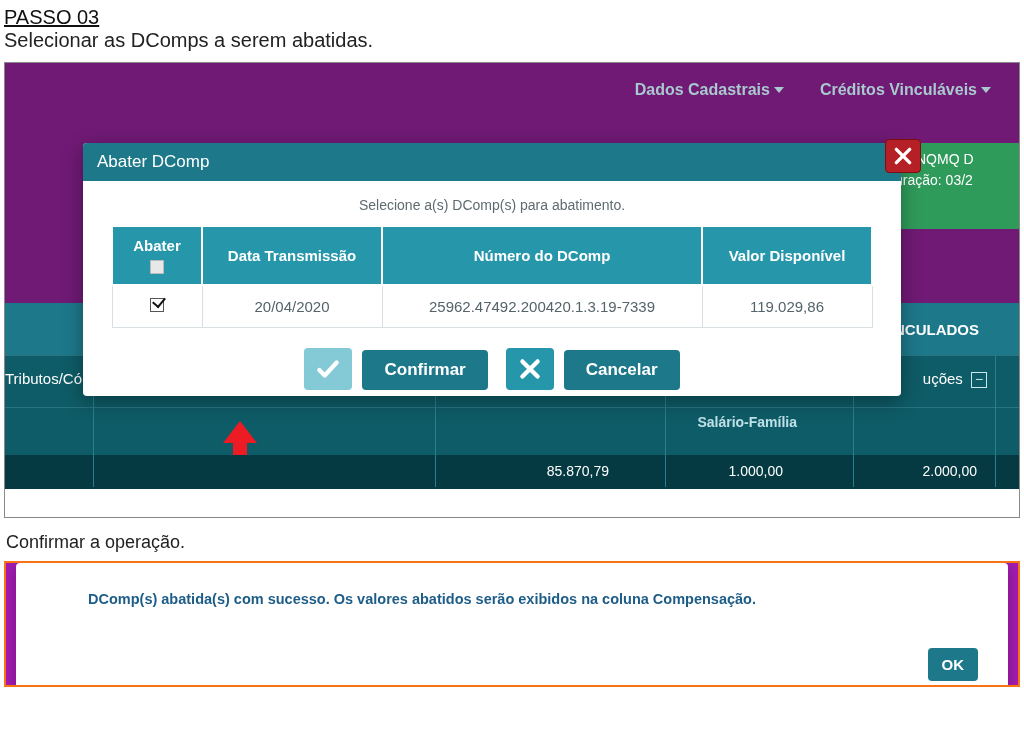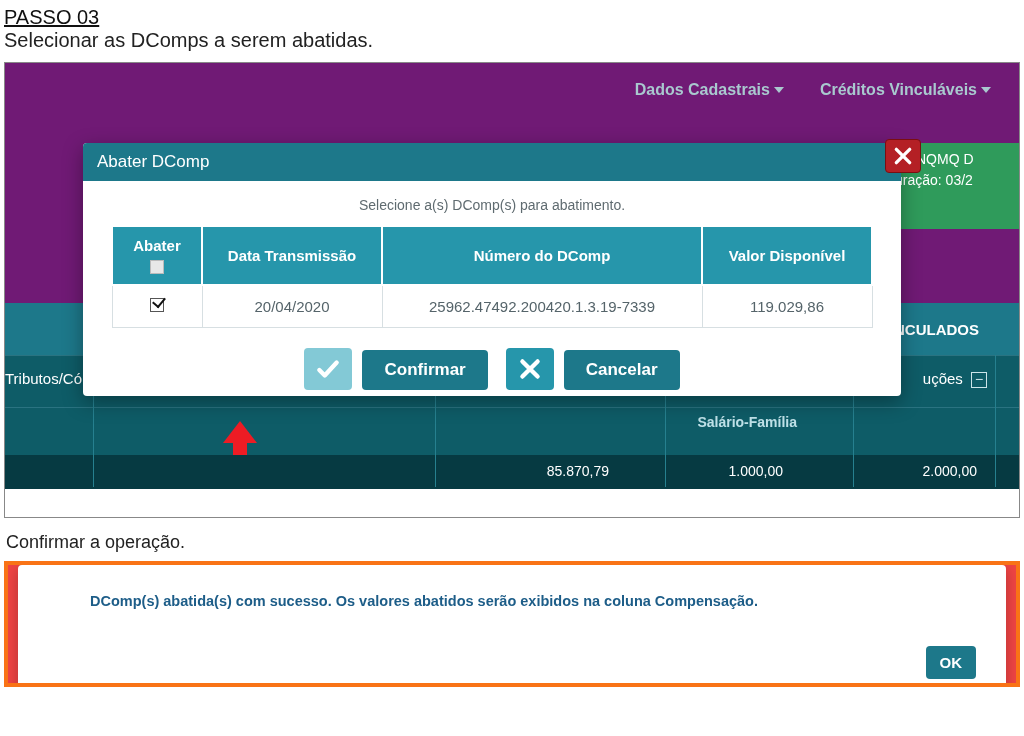--- a/index.html
+++ b/index.html
@@ -233,22 +233,22 @@
     border:none;
     border-radius:4px;
     padding: 10px 22px;
     font-size:17px;
     font-weight:600;
   }
 
   
   p.instruction2 { font-size:18px; margin: 14px 0 8px 2px; }
   .confirm-panel {
-    border: 4px solid #f97316;
-    background: #ef4444;
+    border: 2px solid #f97316;
+    background: #a21caf;
     height: 126px;
     position: relative;
     overflow: hidden;
   }
   .alert-box {
     position:absolute;
     top:0; left:10px; right:10px; bottom:-40px;
     background:#fff;
     border-radius:4px 4px 0 0;
     padding: 28px 40px 10px 72px;

